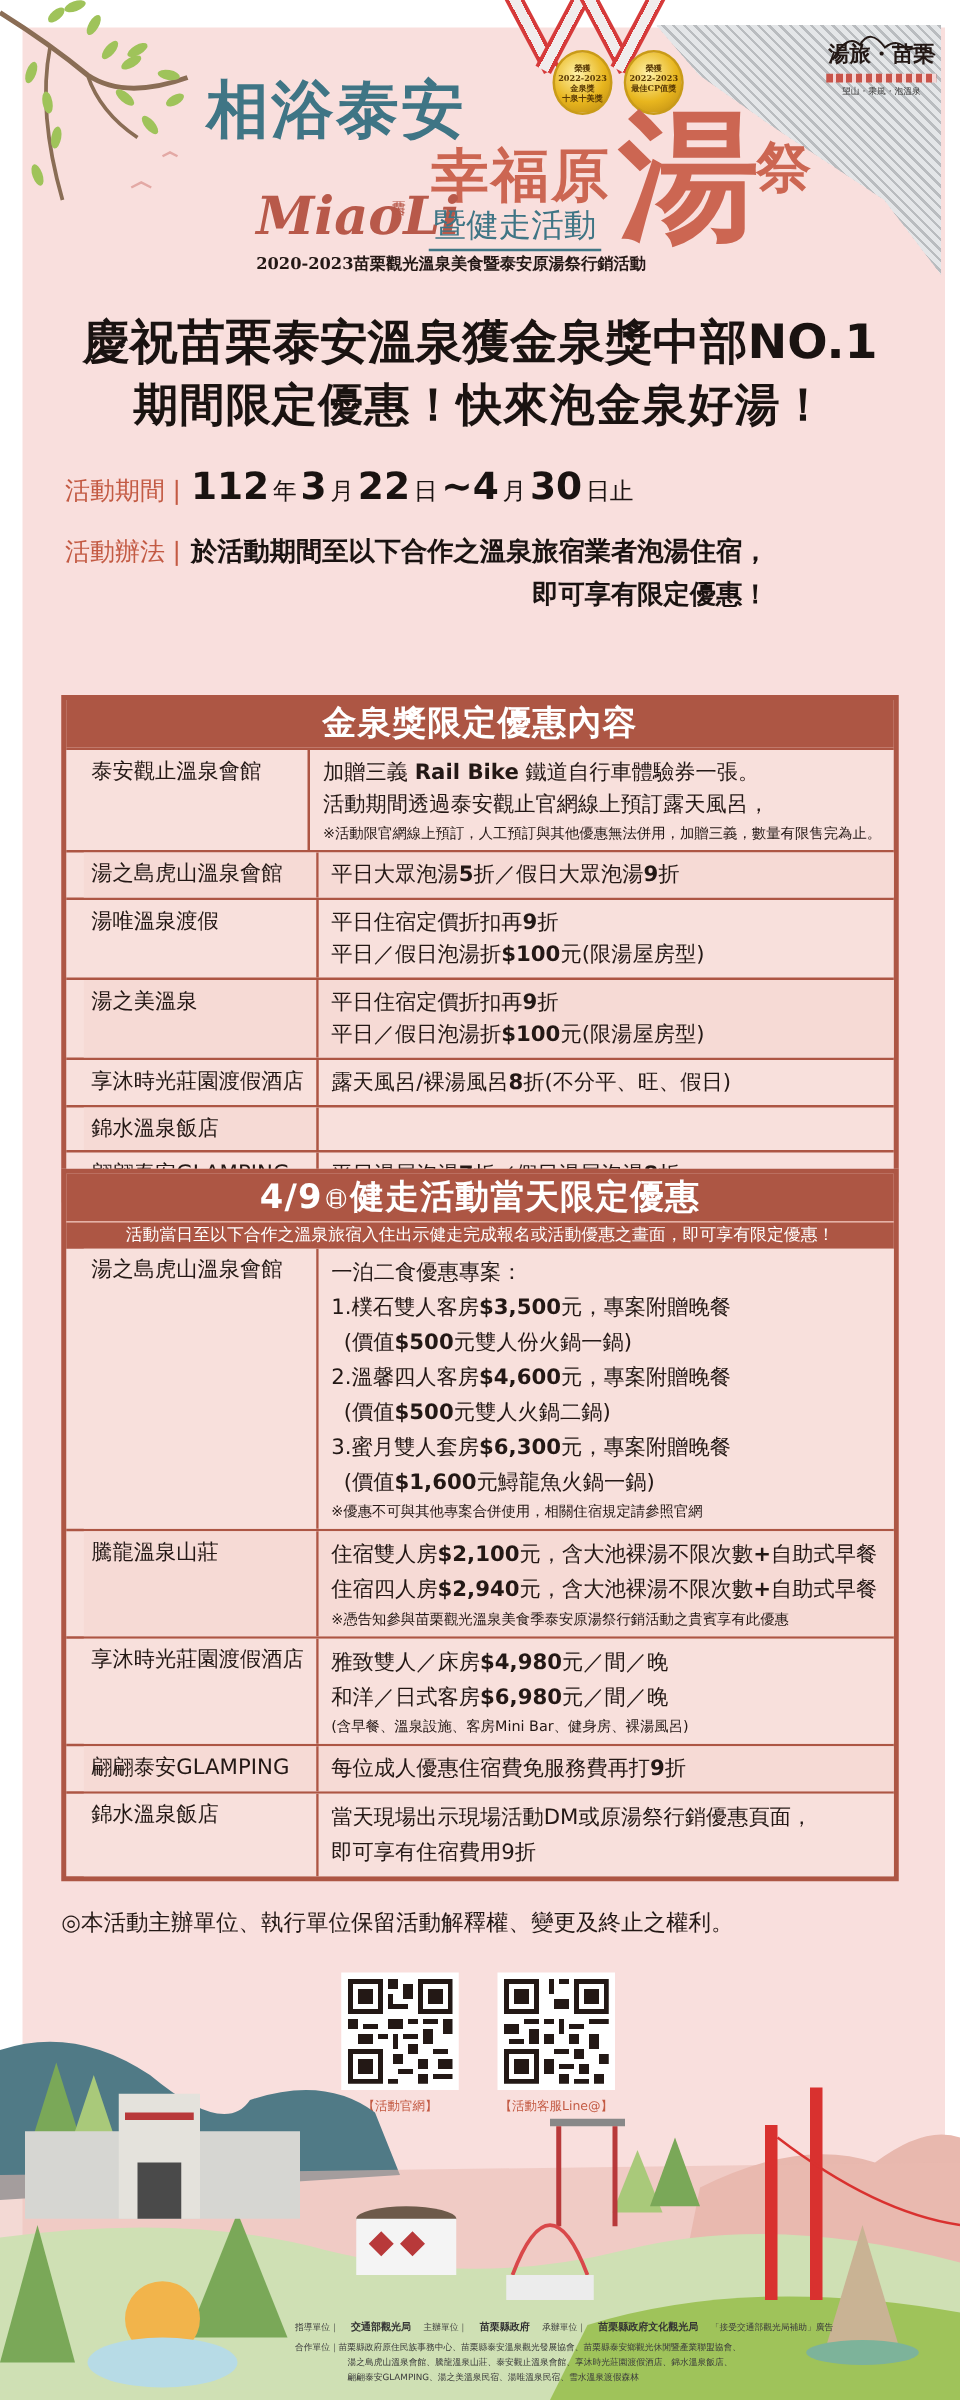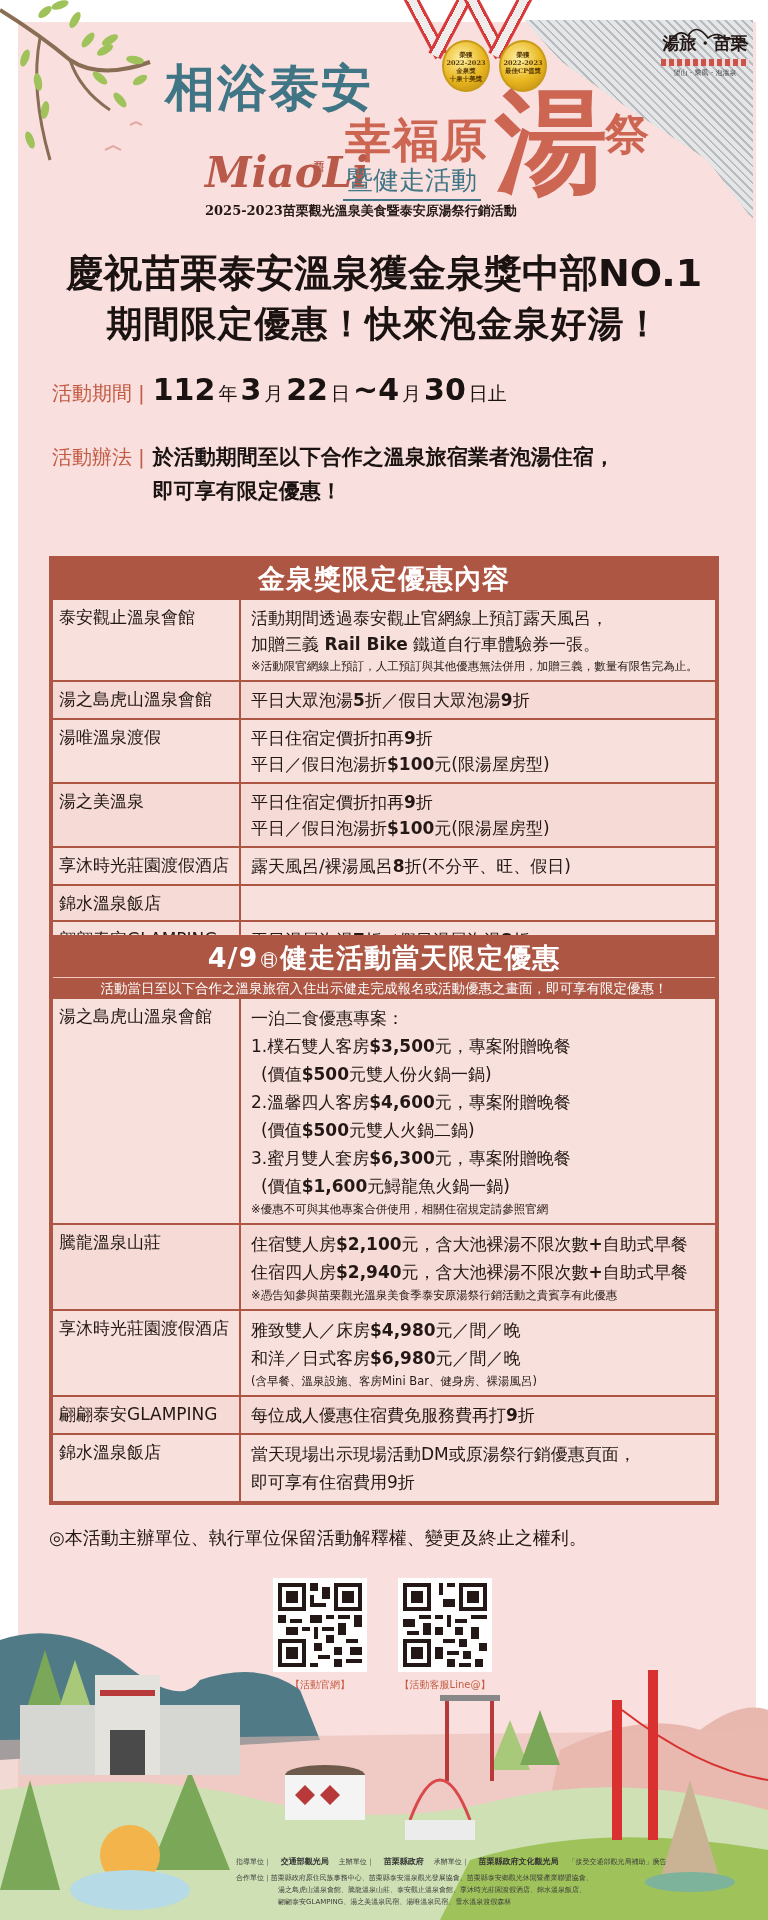--- a/index.html
+++ b/index.html
@@ -42,21 +42,21 @@
   .info-label { color: #c35a43; font-size: 20px; }
   .info-sep { color: #c35a43; font-size: 20px; margin: 0 8px 0 6px; }
   .period-big { font-weight: bold; font-size: 30px; color: #1a1311; }
   .period-small { font-size: 19px; color: #1a1311; margin: 0 3px; }
   .method-text { font-weight: bold; font-size: 21px; color: #1a1311; line-height: 34px; }
 
   
   .deal-table { position: absolute; left: 49px; width: 670px; border: 4px solid #ad5644; background: #f8e0dc; }
   .table-header { background: #ad5644; color: #ffffff; text-align: center; font-weight: bold; font-size: 27px; height: 38px; line-height: 38px; letter-spacing: 1px; }
   .table-sub { background: #ad5644; color: #ffffff; text-align: center; font-size: 13.5px; height: 22px; line-height: 20px; border-top: 1px solid #f3c7bd; }
-  .trow { display: flex; border-top: 2px solid #ad5644; }
+  .trow { display: flex; border-top: 2px solid #ad5644; padding-left: 14px; }
   .trow:nth-child(odd) .cell { background: #f8e0dc; }
   .trow.alt .cell { background: #f6dad5; }
   .cell-name { width: 188px; border-right: 2px solid #ad5644; padding: 5px 6px; font-size: 17px; line-height: 24px; color: #231815; }
   .cell-desc { flex: 1; padding: 5px 10px; font-size: 17px; line-height: 26px; color: #231815; }
   .cell-desc .line { white-space: nowrap; }
   .cell-desc .line.indent { padding-left: 10px; }
   .cell-desc .note { font-size: 11.5px; line-height: 18px; white-space: nowrap; }
   .cell-desc b { font-weight: bold; }
 
   .disclaimer { position: absolute; left: 49px; top: 1526px; font-size: 18px; color: #231815; }
@@ -121,21 +121,21 @@
     <div>最佳CP值獎</div>
   </div>
 
   <div class="title-xiangyu">相浴泰安</div>
   <div class="title-xingfu">幸福原</div>
   <div class="title-tang">湯</div>
   <div class="title-ji">祭</div>
   <div class="miaoli-word">MiaoLi</div>
   <div class="miaoli-small">苗栗</div>
   <div class="subtitle-walk">暨健走活動</div>
-  <div class="subtitle-year">2025-2023苗栗觀光溫泉美食暨泰安原湯祭行銷活動</div>
+  <div class="subtitle-year">2020-2023苗栗觀光溫泉美食暨泰安原湯祭行銷活動</div>
 
   <svg class="mountain" viewBox="0 0 86 28">
     <path d="M2 26 Q14 4 24 14 Q32 0 44 16 Q54 8 62 18 Q72 14 84 22" stroke="#231815" stroke-width="1.6" fill="none"></path>
   </svg>
   <div class="logo-box">
     <div class="logo-main">湯旅・苗栗</div>
     <div class="logo-band"></div>
     <div class="logo-tag">望山・乘風・泡溫泉</div>
   </div>
 </div>
@@ -152,37 +152,37 @@
   <span class="period-small">月</span>
   <span class="period-big">22</span>
   <span class="period-small">日</span>
   <span class="period-big">~</span>
   <span class="period-big">4</span>
   <span class="period-small">月</span>
   <span class="period-big">30</span>
   <span class="period-small">日止</span>
 </div>
 
-<div class="info-row" style="top:440px; align-items:flex-start;">
+<div class="info-row" style="top:424px; align-items:flex-start;text-align:right;">
   <span class="info-label" style="line-height:34px;">活動辦法</span>
   <span class="info-sep" style="line-height:34px;">|</span>
   <div>
     <div class="method-text">於活動期間至以下合作之溫泉旅宿業者泡湯住宿，</div>
     <div class="method-text">即可享有限定優惠！</div>
   </div>
 </div>
 
 <div class="deal-table" style="top:508px;margin-top:48px;">
   <div class="table-header">金泉獎限定優惠內容</div>
 
   <div class="trow">
     <div class="cell cell-name">泰安觀止溫泉會館</div>
     <div class="cell cell-desc">
+      <div class="line"><span>加贈三義 </span><b>Rail Bike</b><span> 鐵道自行車體驗券一張。</span></div>
       <div class="line">活動期間透過泰安觀止官網線上預訂露天風呂，</div>
-      <div class="line"><span>加贈三義 </span><b>Rail Bike</b><span> 鐵道自行車體驗券一張。</span></div>
       <div class="note">※活動限官網線上預訂，人工預訂與其他優惠無法併用，加贈三義，數量有限售完為止。</div>
     </div>
   </div>
 
   <div class="trow alt">
     <div class="cell cell-name">湯之島虎山溫泉會館</div>
     <div class="cell cell-desc">
       <div class="line"><span>平日大眾泡湯</span><b>5</b><span>折／假日大眾泡湯</span><b>9</b><span>折</span></div>
     </div>
   </div>

